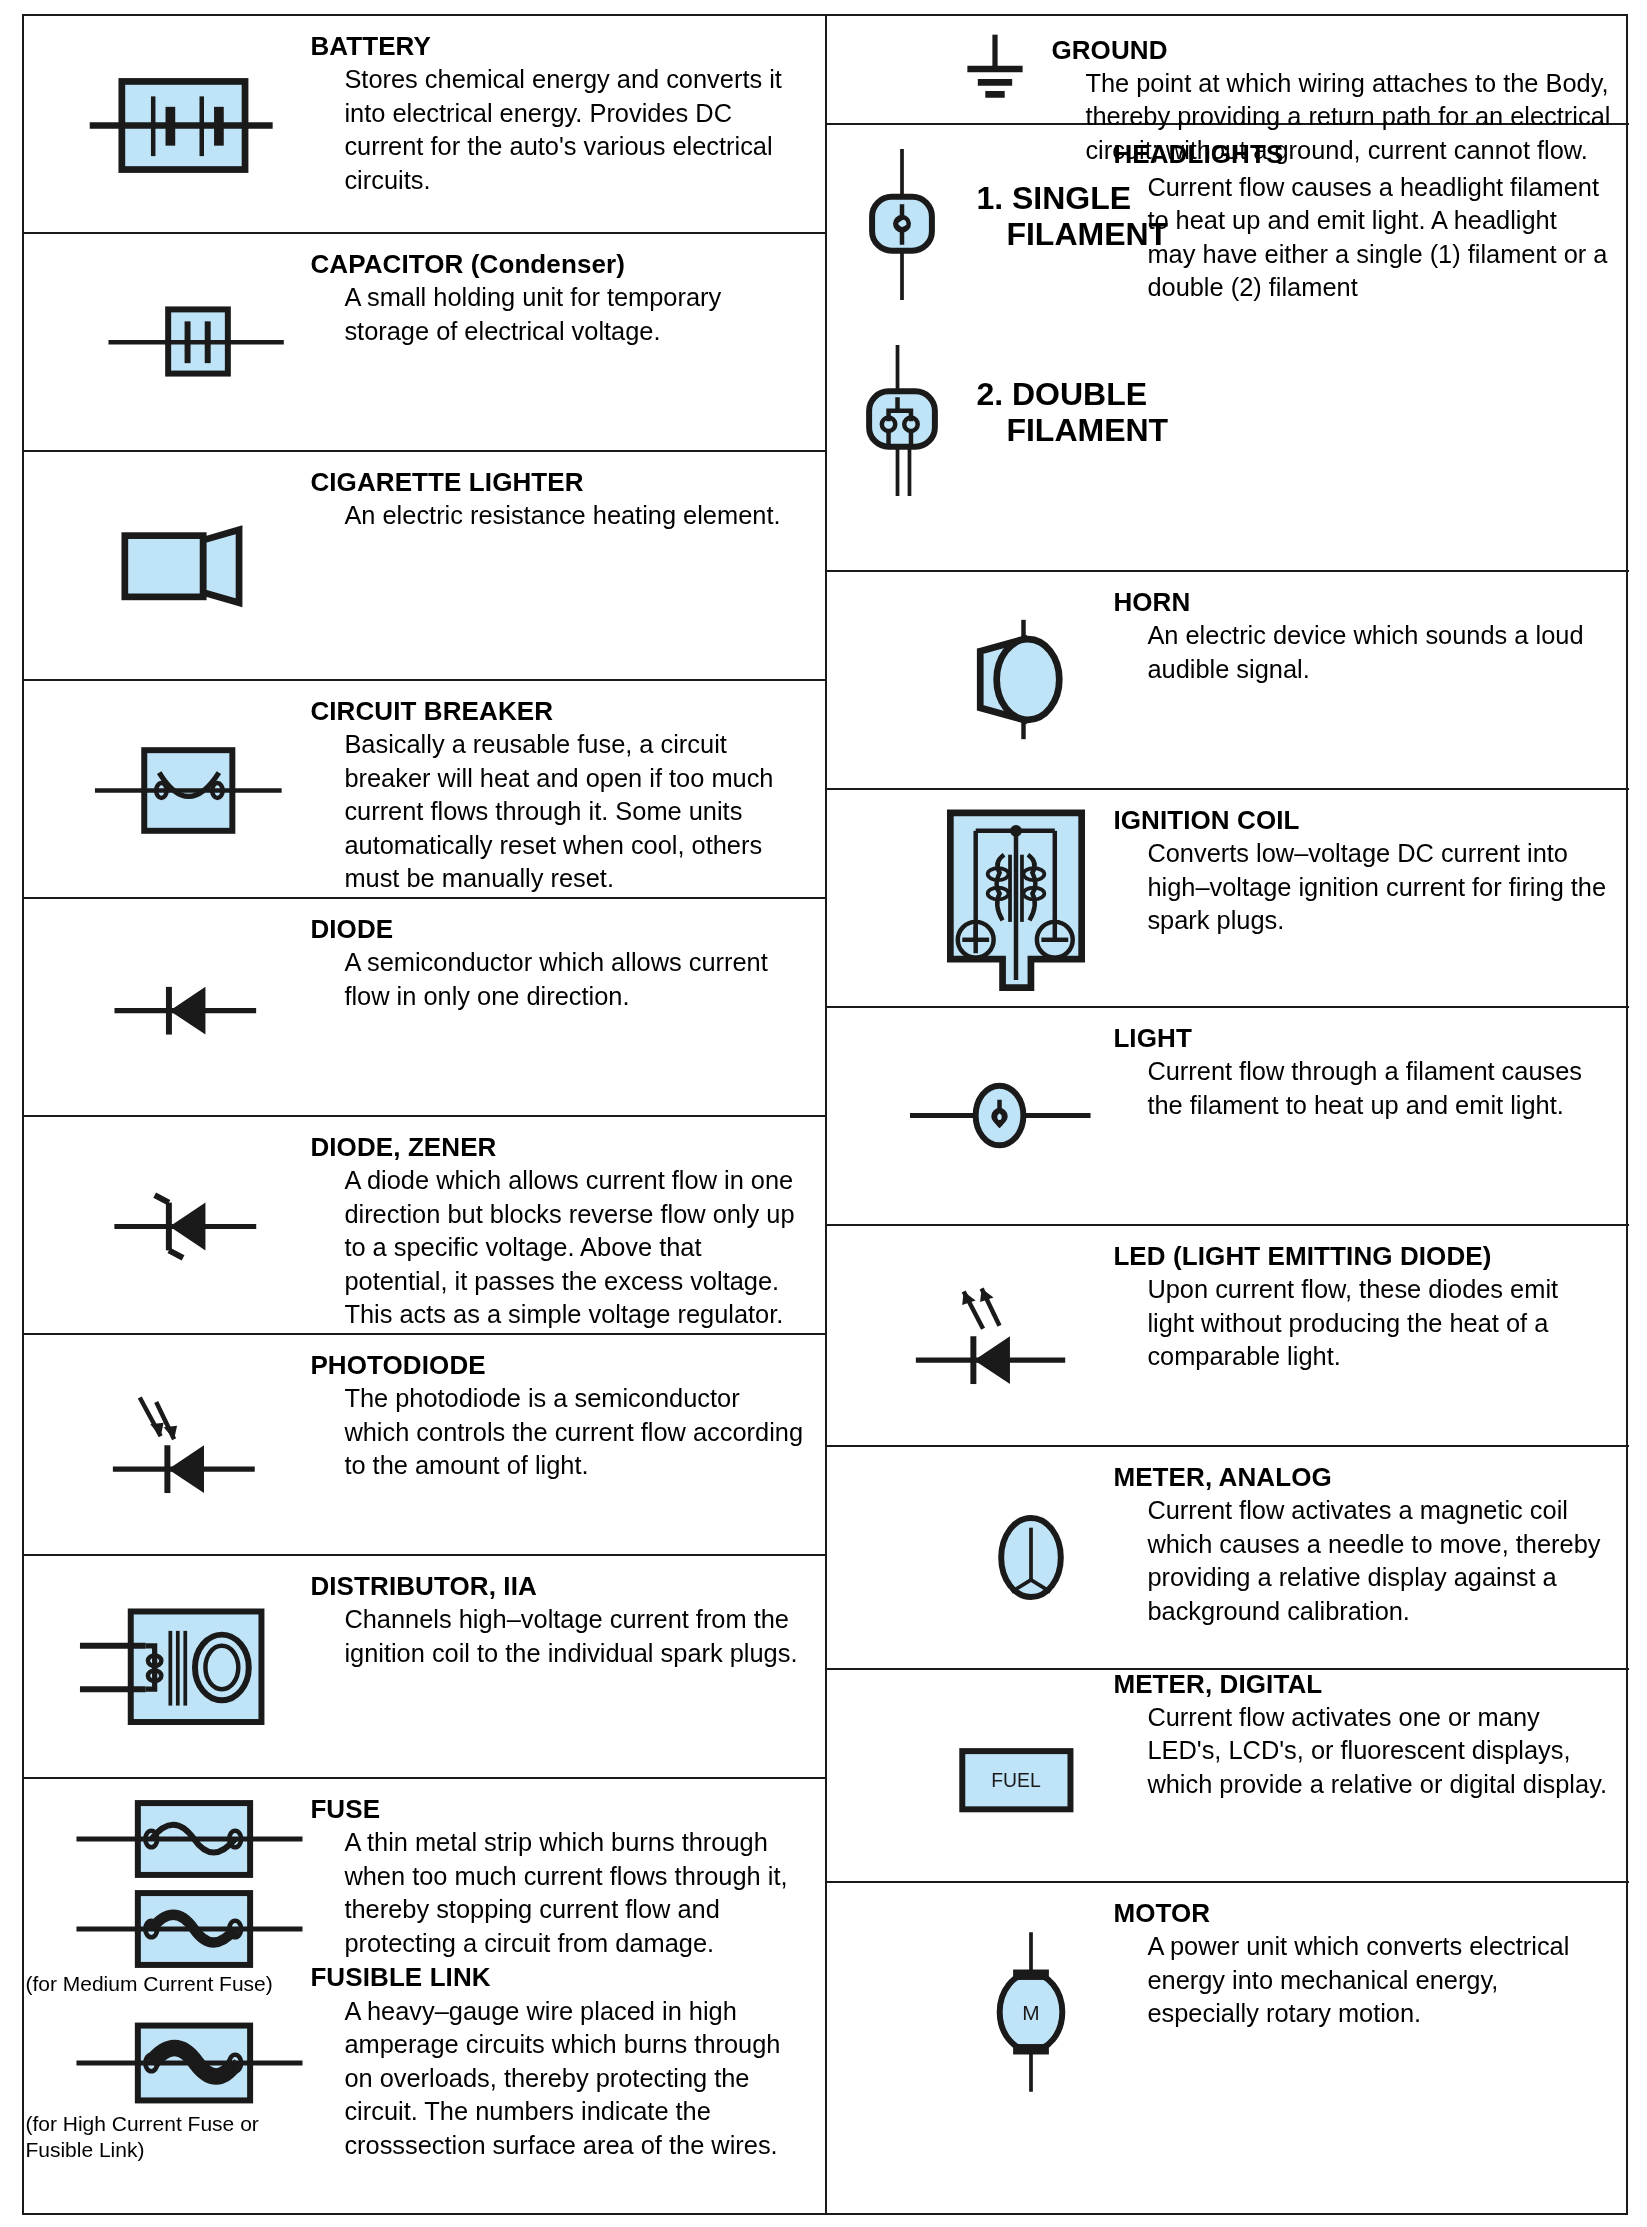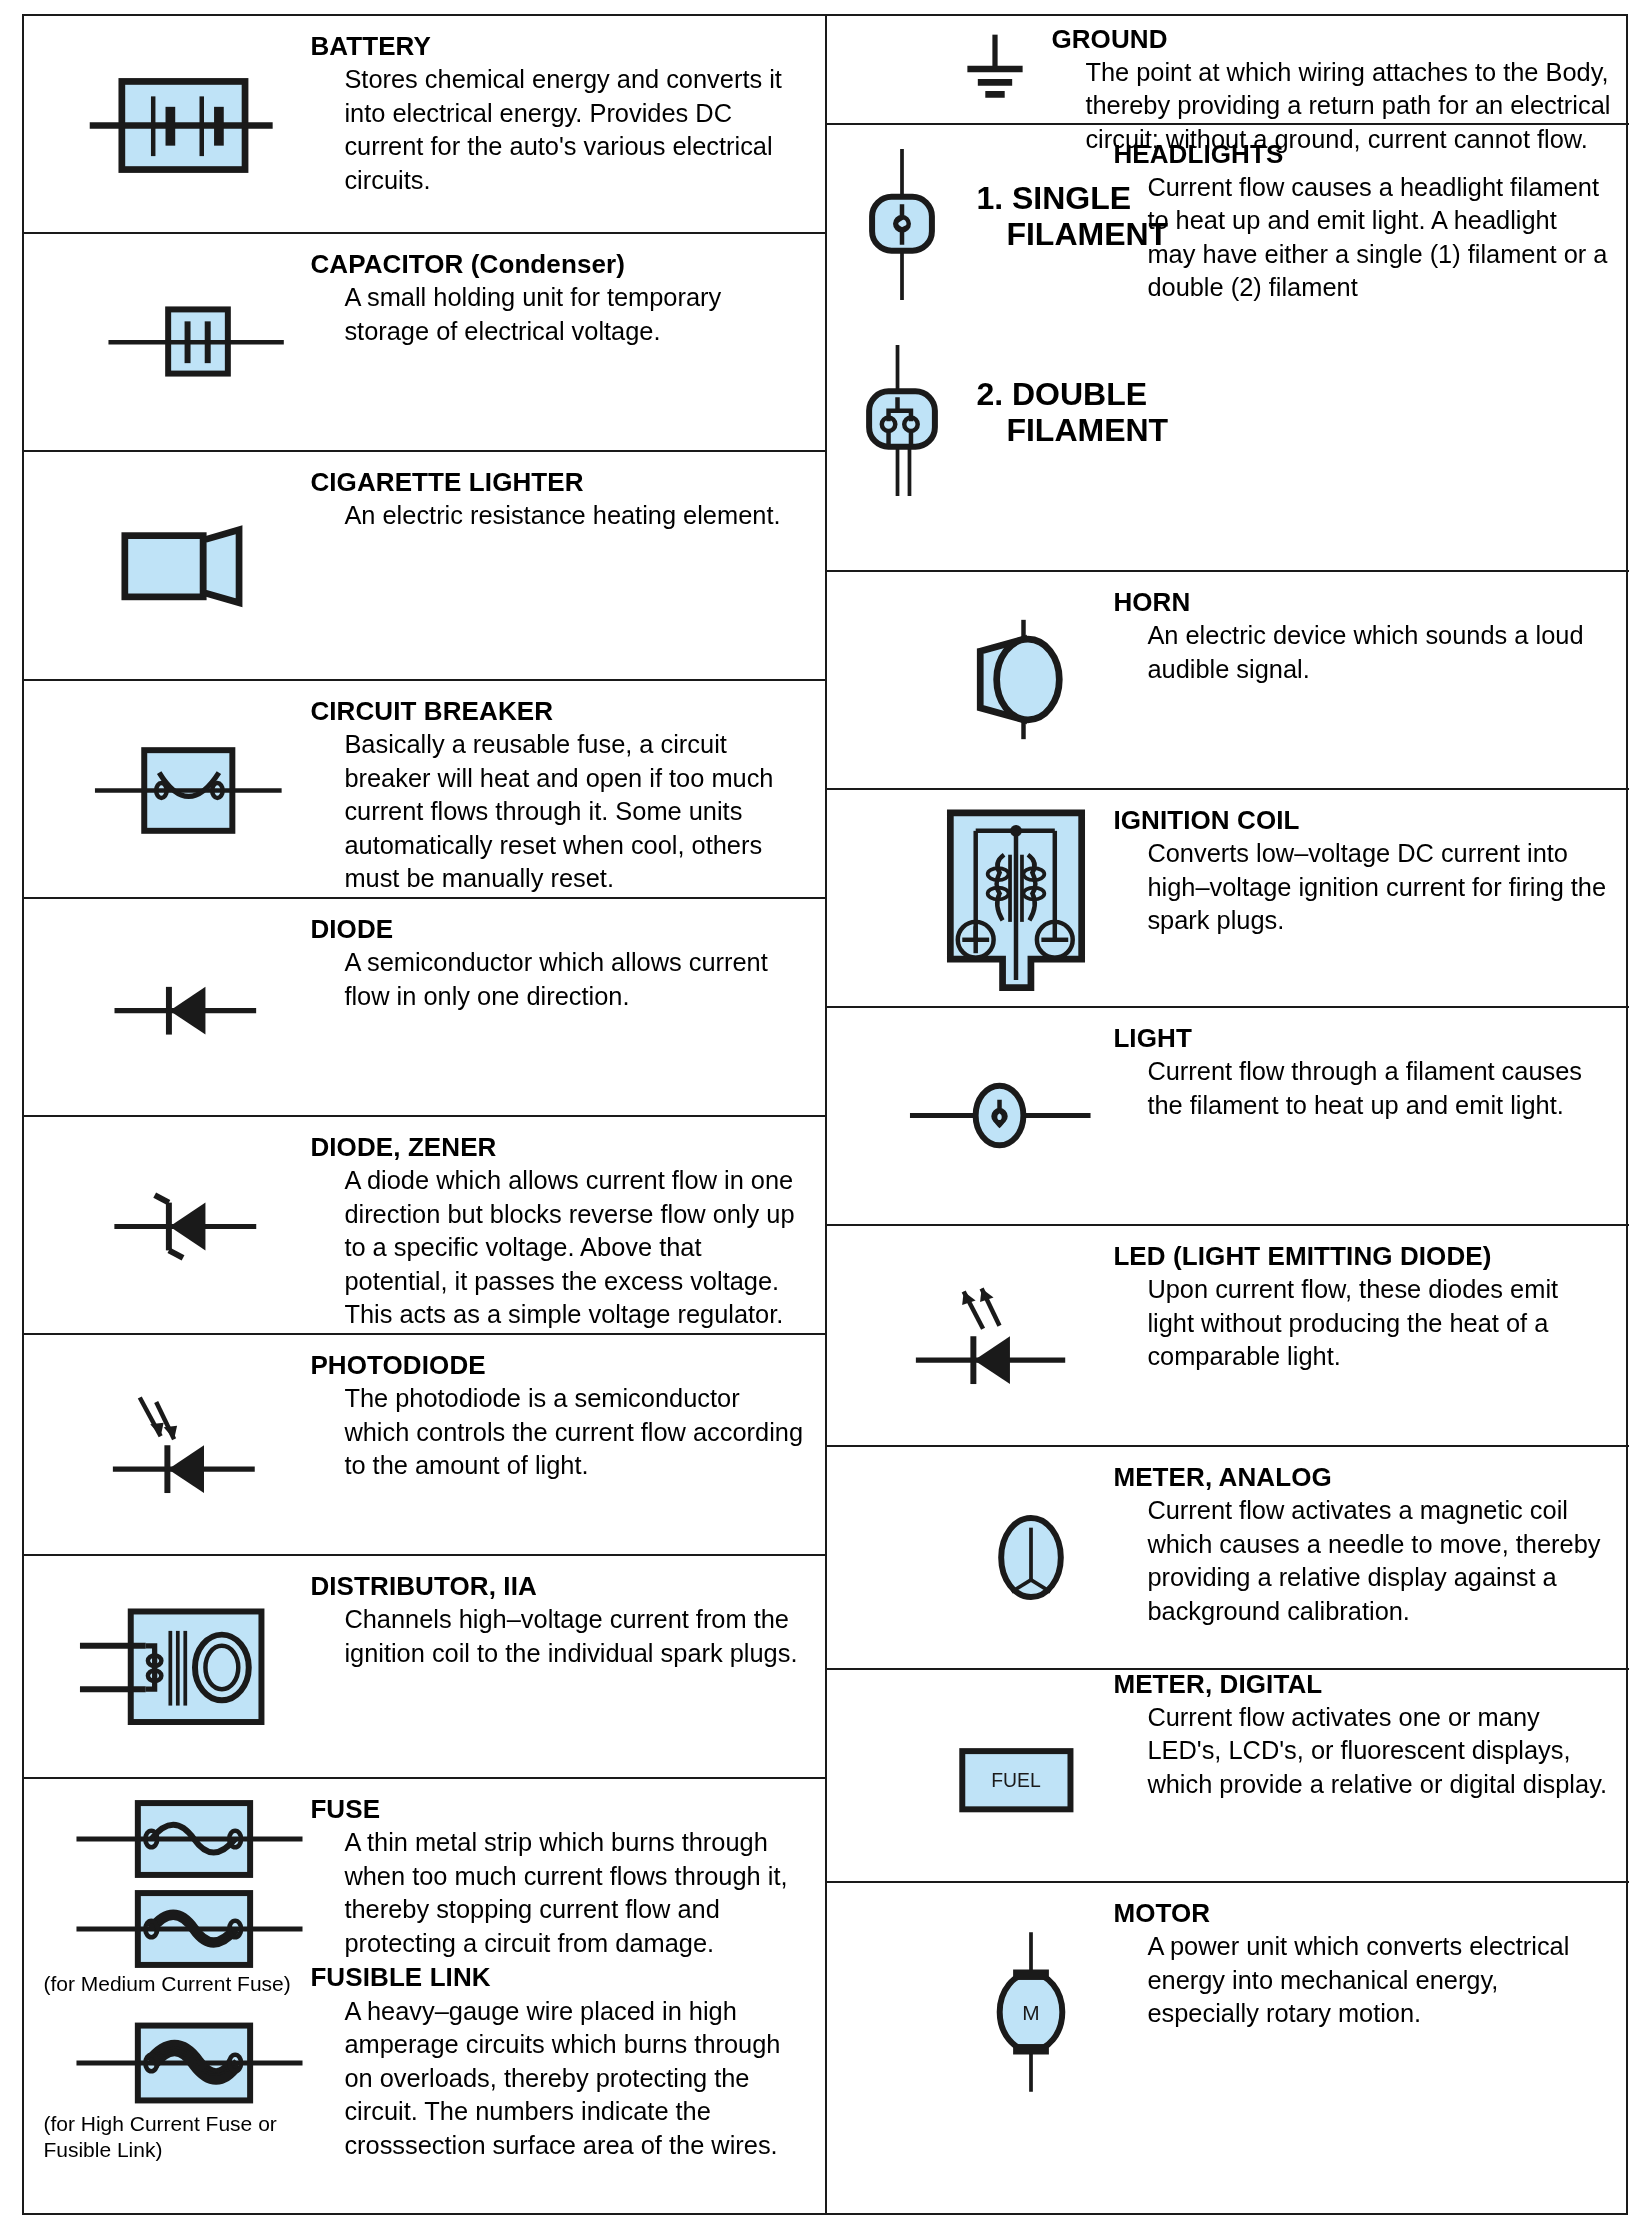--- a/index.html
+++ b/index.html
@@ -49,21 +49,21 @@
     white-space:nowrap;
   }
   .desc {
     font-size:25.4px; line-height:1.32;
     margin-left:34px; margin-top:2.2px;
   }
   .caption {
     font-size:21px; line-height:1.25;
     text-align:left;
     width:100%;
-    padding-left:19px;
+    padding-left:1px;
   }
   .caption2 { margin-top:3px; }
 
   svg { display:block; overflow:visible; }
   .blue  { fill:#bfe3f7; }
   .stroke{ fill:none; stroke:#1a1a1a; }
 
   
   .hl-wrap { display:flex; align-items:flex-start; width:100%; }
   .hl-sym  { flex:0 0 149px; display:flex; justify-content:center; }
@@ -262,21 +262,21 @@
 
     <div class="row" style="height:109px">
       <div class="symbol-cell" style="flex:0 0 224px">
         <svg width="112" height="90" viewBox="0 0 150 120">
           <line class="stroke" x1="75" y1="14" x2="75" y2="58" stroke-width="7"></line>
           <line class="stroke" x1="38" y1="60" x2="112" y2="60" stroke-width="9"></line>
           <line class="stroke" x1="52" y1="78" x2="98" y2="78" stroke-width="9"></line>
           <line class="stroke" x1="62" y1="94" x2="88" y2="94" stroke-width="9"></line>
         </svg>
       </div>
-      <div class="text-cell" style="padding-top:9px">
+      <div class="text-cell" style="padding-top:20px">
         <div class="title">GROUND</div>
         <div class="desc">The point at which wiring attaches to the Body, thereby providing a return path for an electrical circuit; without a ground, current cannot flow.</div>
       </div>
     </div>
 
     <div class="row" style="height:447px">
       <div style="flex:0 0 286px;position:relative;height:100%">
 
         <div class="hl-wrap" style="position:absolute;top:21px;left:0;width:100%">
           <div class="hl-sym">

